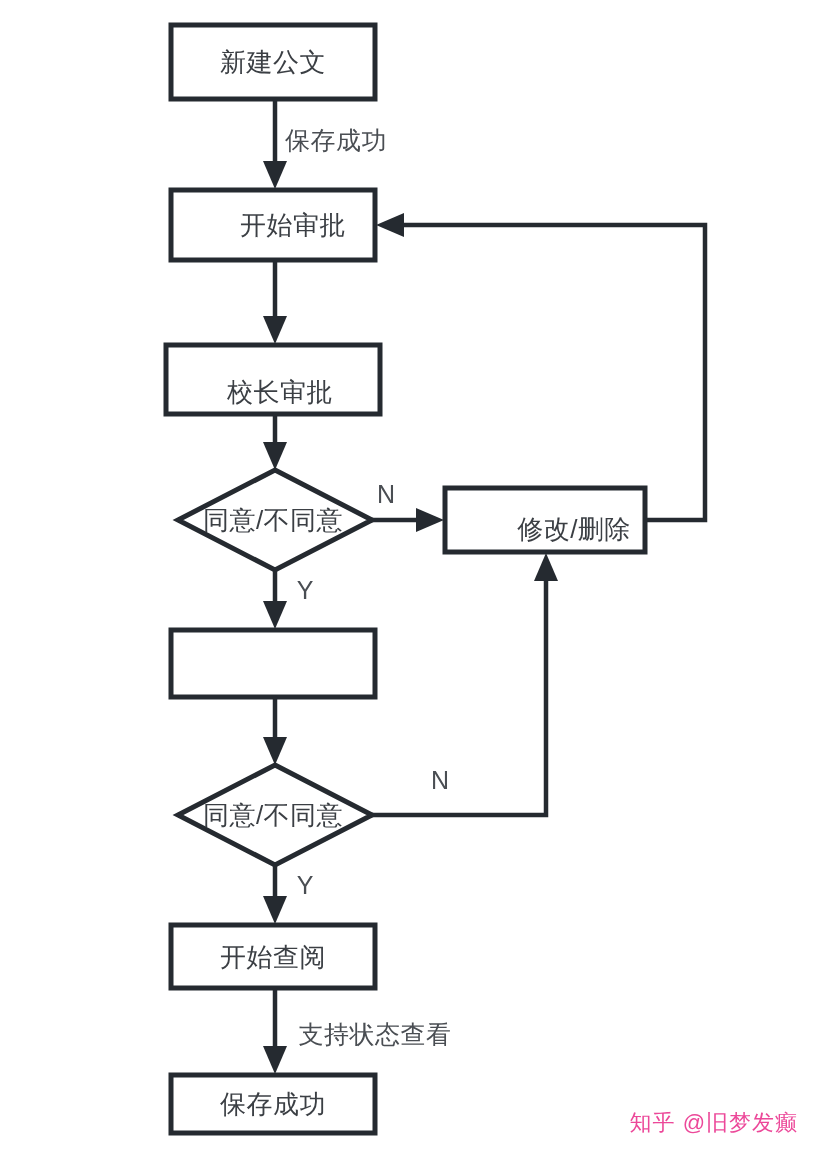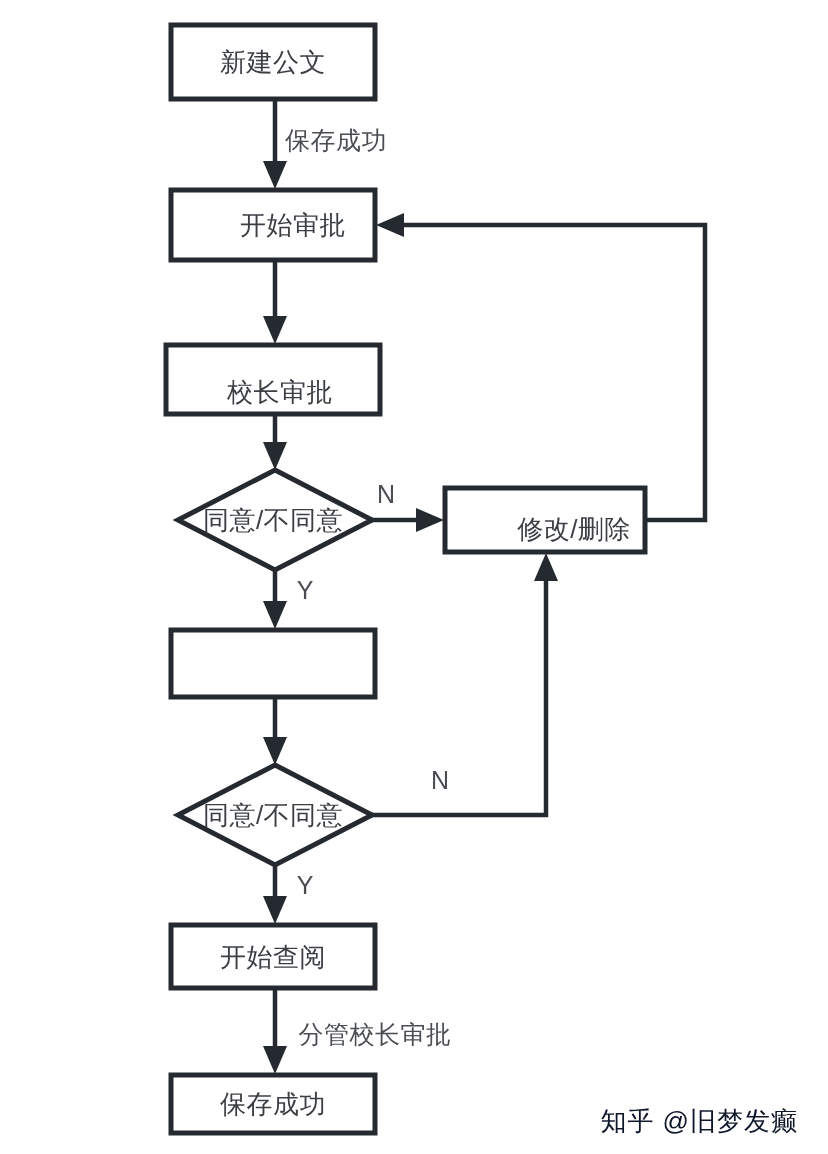--- a/index.html
+++ b/index.html
@@ -71,22 +71,22 @@
     line-height: 1;
     font-weight: 400;
     white-space: nowrap;
     transform: translate(-50%, -50%);
     pointer-events: none;
   }
   .watermark {
     position: absolute;
     right: 22px;
     bottom: 20px;
-    color: #0f172a;
-    font-size: 26px;
+    color: #ec4899;
+    font-size: 22px;
     line-height: 1;
     white-space: nowrap;
     letter-spacing: 1px;
     user-select: none;
   }
 </style>
 </head>
 <body>
 
 <div id="canvas">
@@ -142,17 +142,17 @@
   <div class="node-label" style="left:574px; top:520px;margin-top:9px;">修改/删除</div>
   <div class="node-label" style="left:273px; top:815px;">同意/不同意</div>
   <div class="node-label" style="left:273px; top:957px;">开始查阅</div>
   <div class="node-label" style="left:273px; top:1104px;">保存成功</div>
 
   <div class="edge-label" style="left:336px; top:140px;">保存成功</div>
   <div class="branch-label" style="left:386px; top:494px;">N</div>
   <div class="branch-label" style="left:305px; top:590px;">Y</div>
   <div class="branch-label" style="left:440px; top:780px;">N</div>
   <div class="branch-label" style="left:305px; top:885px;">Y</div>
-  <div class="edge-label" style="left:375px; top:1034px;">分管校长审批</div>
+  <div class="edge-label" style="left:375px; top:1034px;">支持状态查看</div>
 
   <div class="watermark">知乎 @旧梦发癫</div>
 
 </div>
 
 </body></html>

